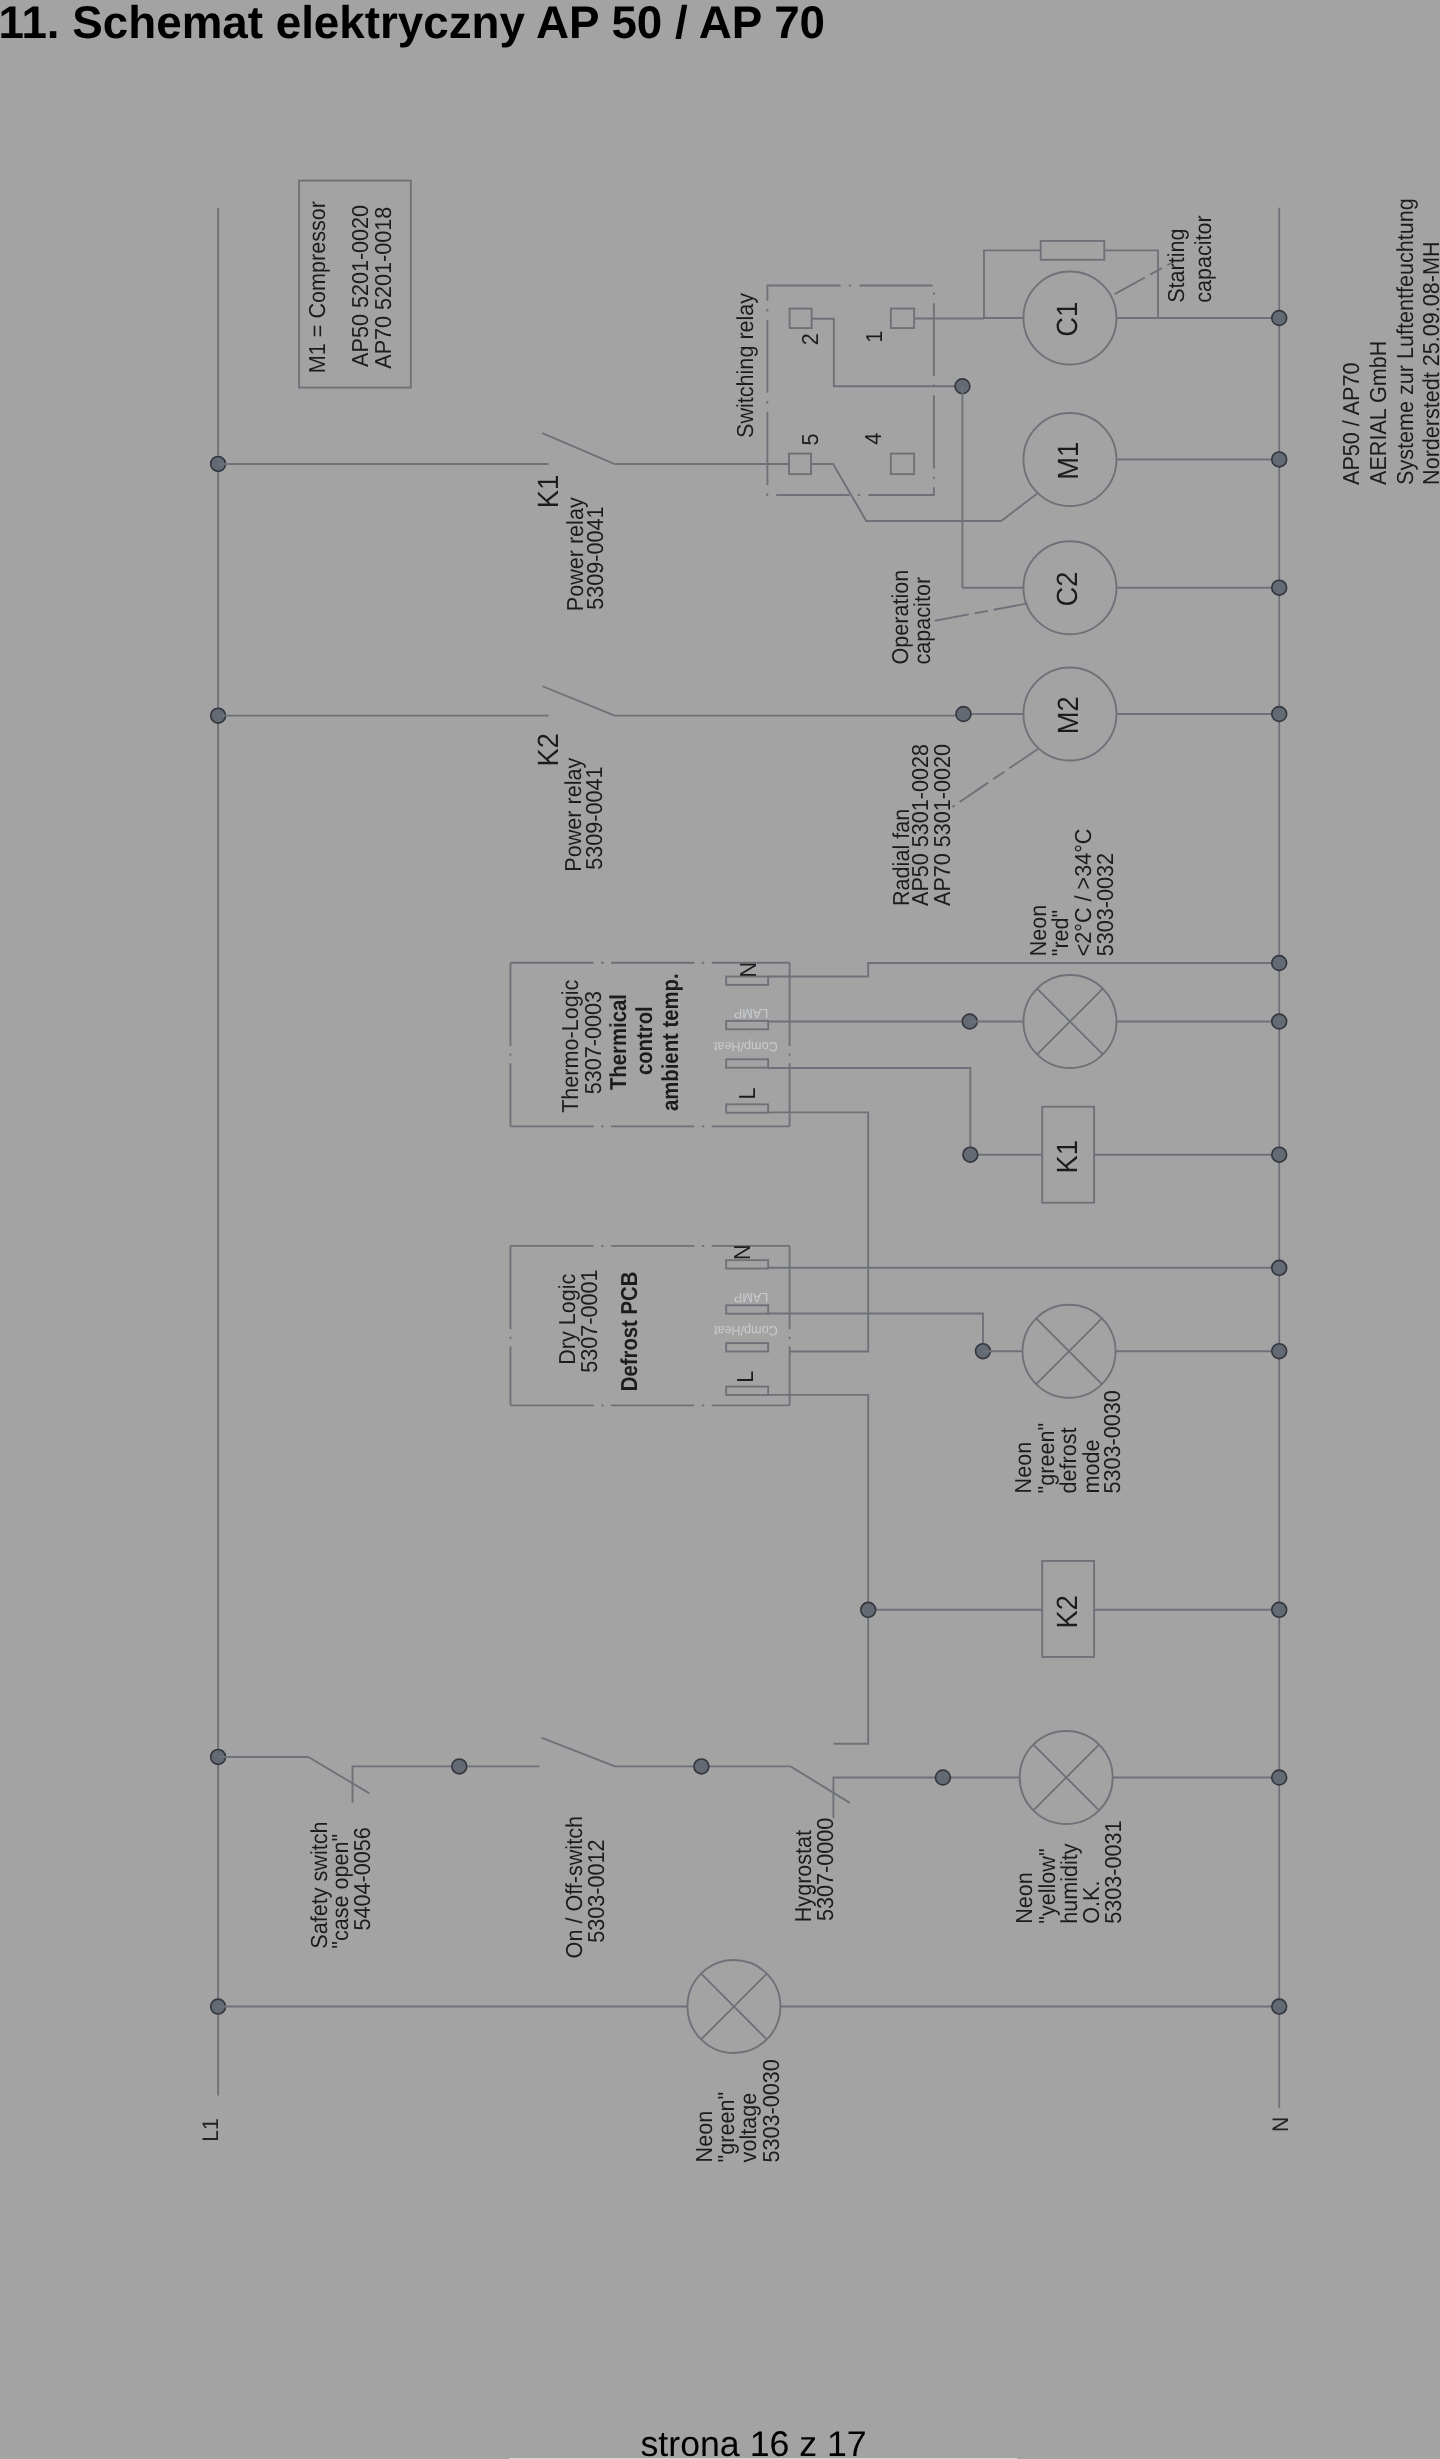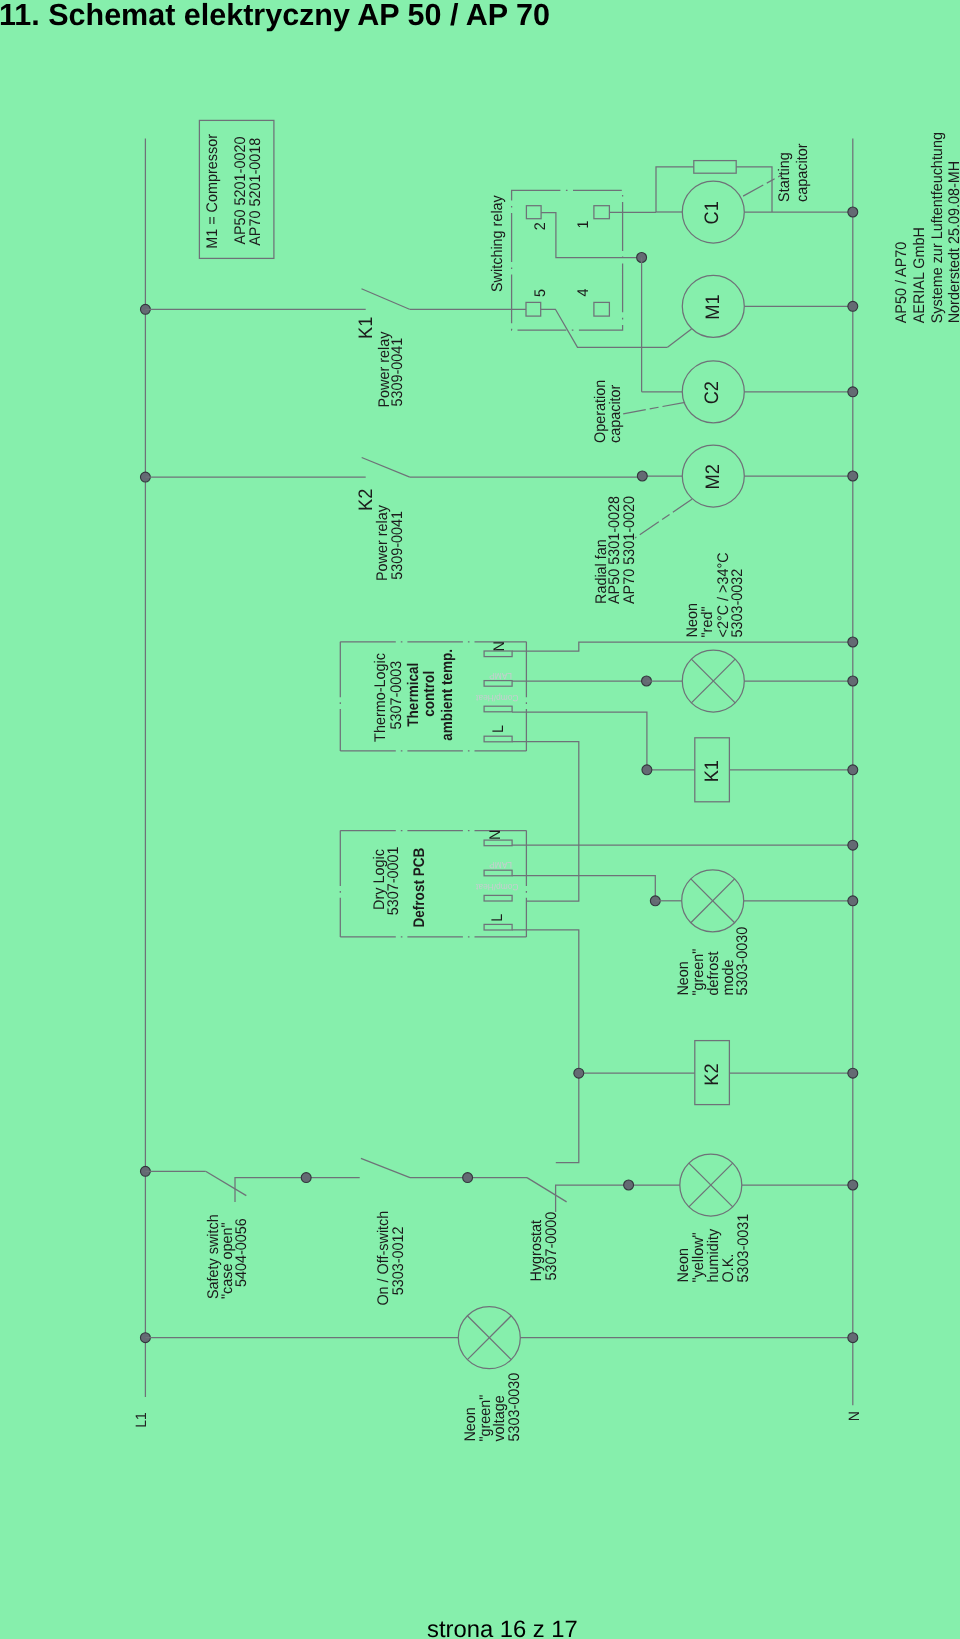--- a/index.html
+++ b/index.html
@@ -1,19 +1,19 @@
 <!DOCTYPE html>
 <html><head>
 <meta charset="utf-8">
 <title>Schemat elektryczny</title>
 <style>
   html,body{margin:0;padding:0;background:#ffffff;}
   body{width:960px;height:1639px;position:relative;overflow:hidden;-webkit-font-smoothing:antialiased;text-rendering:geometricPrecision;
        font-family:"Liberation Sans",sans-serif;color:#000;}
-  #page{position:absolute;left:0;top:0;width:960px;height:1639px;background:#86efac;}
+  #page{position:absolute;left:0;top:0;width:960px;height:1639px;background:#a3a3a3;}
   #title{position:absolute;left:-1px;top:-1px;font-size:30.5px;font-weight:bold;
          white-space:nowrap;line-height:32px;}
   #footer{position:absolute;left:427px;top:1616px;font-size:23.8px;white-space:nowrap;}
   #sch{position:absolute;left:0;top:0;}
   #sch line,#sch polyline,#sch rect,#sch circle,#sch path{
      stroke:#6e7278;stroke-width:1.25;fill:none;
      stroke-linecap:butt;stroke-linejoin:miter;}
   #sch .dot{fill:#646a73;stroke:#33373d;stroke-width:1.1;}
   #sch .dd2{stroke-dasharray:23 4 9 4;}
   #sch text{fill:#1c1c1c;font-family:"Liberation Sans",sans-serif;stroke:none;}

